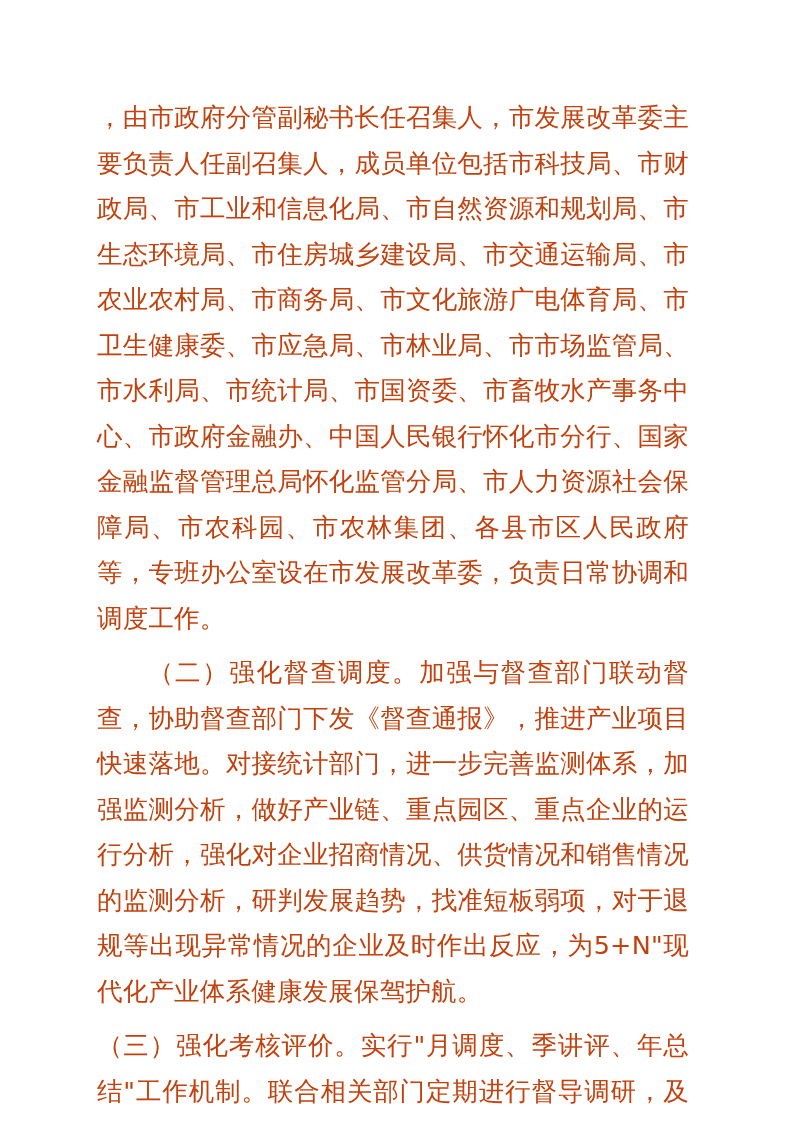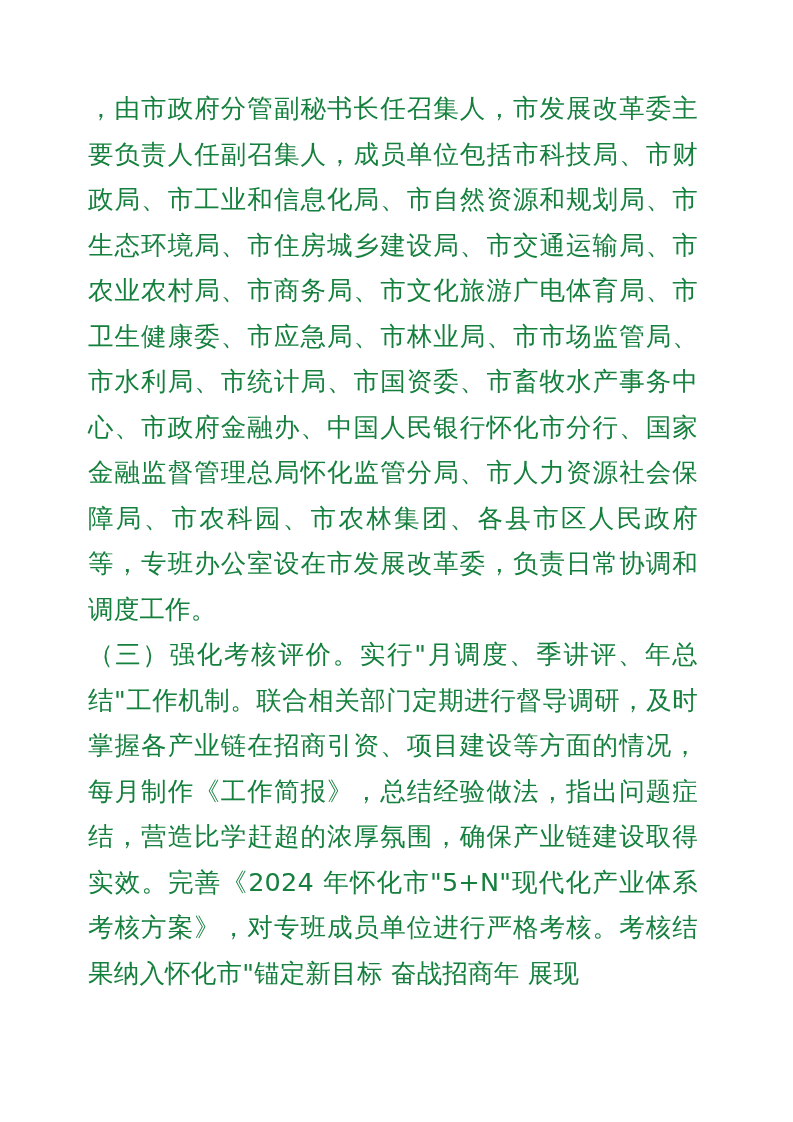--- a/index.html
+++ b/index.html
@@ -21,35 +21,36 @@
   }
   .content {
     position: absolute;
     left: 88px;
     top: 86px;
     width: 610px;
   }
   .para {
     font-size: 25.5px;
     line-height: 45.5px;
-    color: #15803d;
+    color: #c2410c;
     text-align: justify;
     text-justify: inter-ideograph;
-    margin: 0;
+    margin: 9px;
     letter-spacing: 0.2px;
     font-family: "DejaVu Sans", "Liberation Sans", sans-serif;
   }
   .indent {
     text-indent: 51px;
   }
   .para + .para {
     margin-top: 0px;
   }
 </style>
 </head>
 <body>
 
 <div class="page">
   <div class="content">
     <p class="para">，由市政府分管副秘书长任召集人，市发展改革委主要负责人任副召集人，成员单位包括市科技局、市财政局、市工业和信息化局、市自然资源和规划局、市生态环境局、市住房城乡建设局、市交通运输局、市农业农村局、市商务局、市文化旅游广电体育局、市卫生健康委、市应急局、市林业局、市市场监管局、市水利局、市统计局、市国资委、市畜牧水产事务中心、市政府金融办、中国人民银行怀化市分行、国家金融监督管理总局怀化监管分局、市人力资源社会保障局、市农科园、市农林集团、各县市区人民政府等，专班办公室设在市发展改革委，负责日常协调和调度工作。</p>
+    <p class="para indent">（二）强化督查调度。加强与督查部门联动督查，协助督查部门下发《督查通报》，推进产业项目快速落地。对接统计部门，进一步完善监测体系，加强监测分析，做好产业链、重点园区、重点企业的运行分析，强化对企业招商情况、供货情况和销售情况的监测分析，研判发展趋势，找准短板弱项，对于退规等出现异常情况的企业及时作出反应，为5+N"现代化产业体系健康发展保驾护航。</p>
     <p class="para">（三）强化考核评价。实行"月调度、季讲评、年总结"工作机制。联合相关部门定期进行督导调研，及时掌握各产业链在招商引资、项目建设等方面的情况，每月制作《工作简报》，总结经验做法，指出问题症结，营造比学赶超的浓厚氛围，确保产业链建设取得实效。完善《2024 年怀化市"5+N"现代化产业体系考核方案》，对专班成员单位进行严格考核。考核结果纳入怀化市"锚定新目标 奋战招商年 展现</p>
   </div>
 </div>
 
 </body></html>

